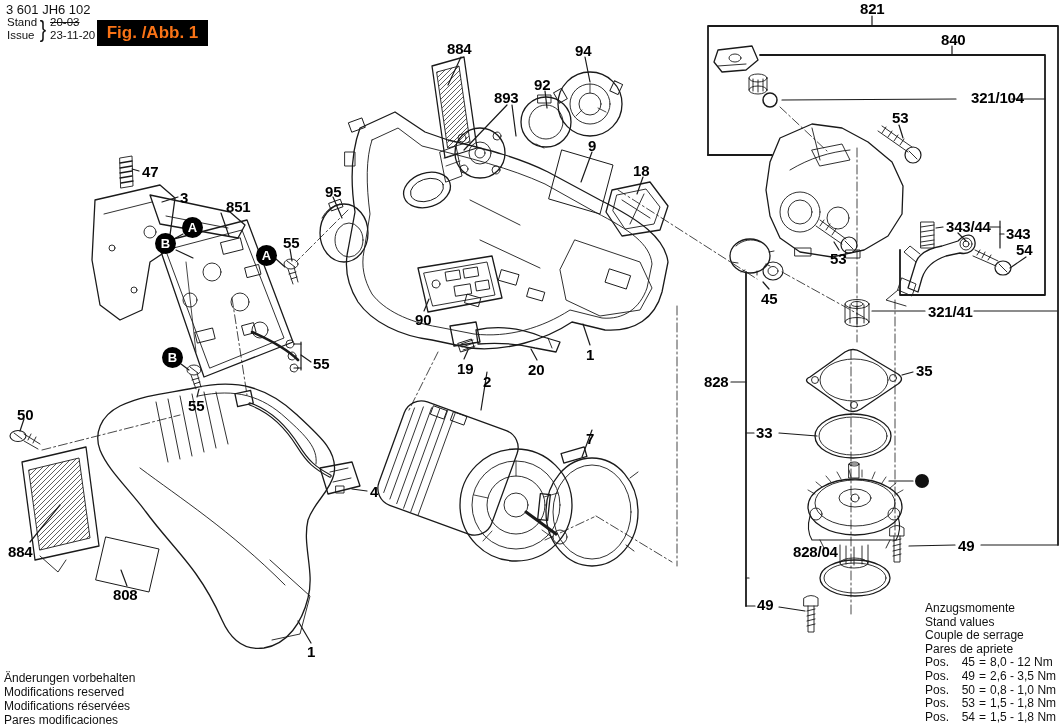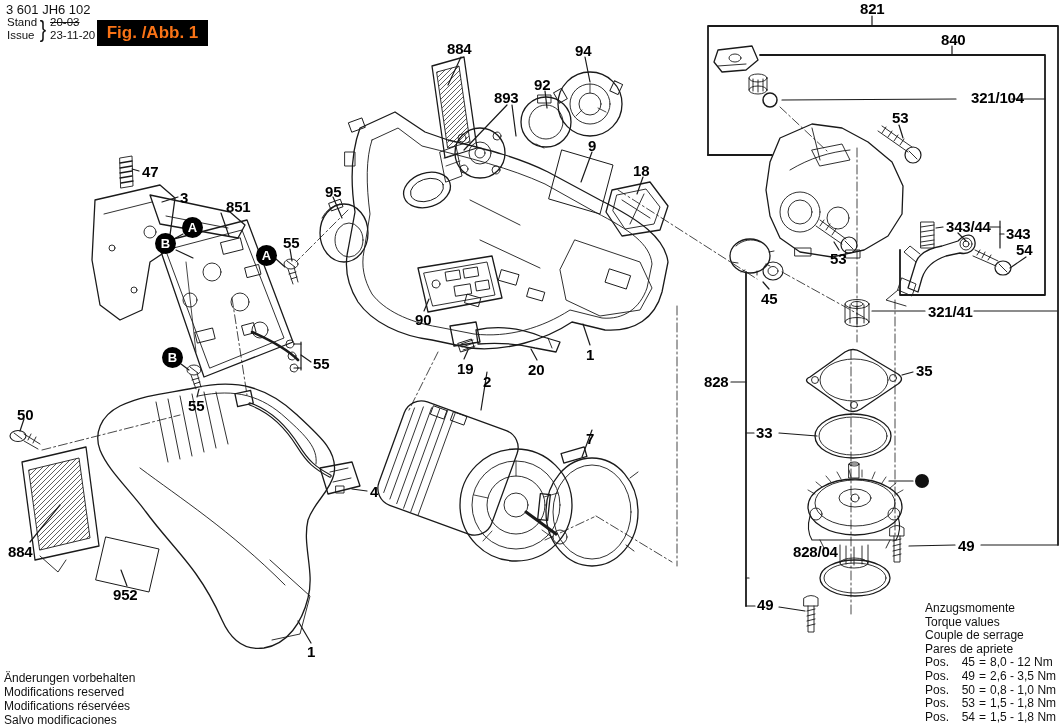--- a/index.html
+++ b/index.html
@@ -494,21 +494,21 @@
       <div class="plabel" style="left: 188px; top: 398px;">55</div>
       <div class="plabel" style="left: 415px; top: 312px;">90</div>
       <div class="plabel" style="left: 457px; top: 361px;">19</div>
       <div class="plabel" style="left: 483px; top: 374px;">2</div>
       <div class="plabel" style="left: 528px; top: 362px;">20</div>
       <div class="plabel" style="left: 586px; top: 347px;">1</div>
       <div class="plabel" style="left: 586px; top: 431px;">7</div>
       <div class="plabel" style="left: 370px; top: 484px;">4</div>
       <div class="plabel" style="left: 17px; top: 407px;">50</div>
       <div class="plabel" style="left: 8px; top: 544px;">884</div>
-      <div class="plabel" style="left: 113px; top: 587px;">952</div>
+      <div class="plabel" style="left: 113px; top: 587px;">808</div>
       <div class="plabel" style="left: 307px; top: 644px;">1</div>
       <div class="plabel" style="left: 860px; top: 1px;">821</div>
       <div class="plabel" style="left: 941px; top: 32px; text-align: center;">840</div>
       <div class="plabel" style="left: 971px; top: 90px;">321/104</div>
       <div class="plabel" style="left: 892px; top: 110px;">53</div>
       <div class="plabel" style="left: 946px; top: 219px;">343/44</div>
       <div class="plabel" style="left: 1006px; top: 226px;">343</div>
       <div class="plabel" style="left: 1016px; top: 242px;">54</div>
       <div class="plabel" style="left: 830px; top: 251px;">53</div>
       <div class="plabel" style="left: 761px; top: 291px;">45</div>
@@ -524,28 +524,28 @@
       <div class="badge" style="left: 182px; top: 217px;">A</div>
       <div class="badge" style="left: 155px; top: 233px;">B</div>
       <div class="badge" style="left: 256px; top: 245px;">A</div>
       <div class="badge" style="left: 162px; top: 347px;">B</div>
     </div>
 
   <div id="notes">
       <div>Änderungen vorbehalten</div>
       <div>Modifications reserved</div>
       <div>Modifications réservées</div>
-      <div>Salvo modificaciones</div>
+      <div>Pares modificaciones</div>
     </div>
 
 
   <div id="torque">
     <div>
         <div>Anzugsmomente</div>
-        <div>Torque values</div>
+        <div>Stand values</div>
         <div>Couple de serrage</div>
         <div>Pares de apriete</div>
       </div>
     <div>
         <div class="trow">
           <span class="pos">Pos.</span>
           <span class="num">45</span>
           <span class="eq">=</span>
           <span class="val">8,0 - 12  Nm</span>
         </div>

